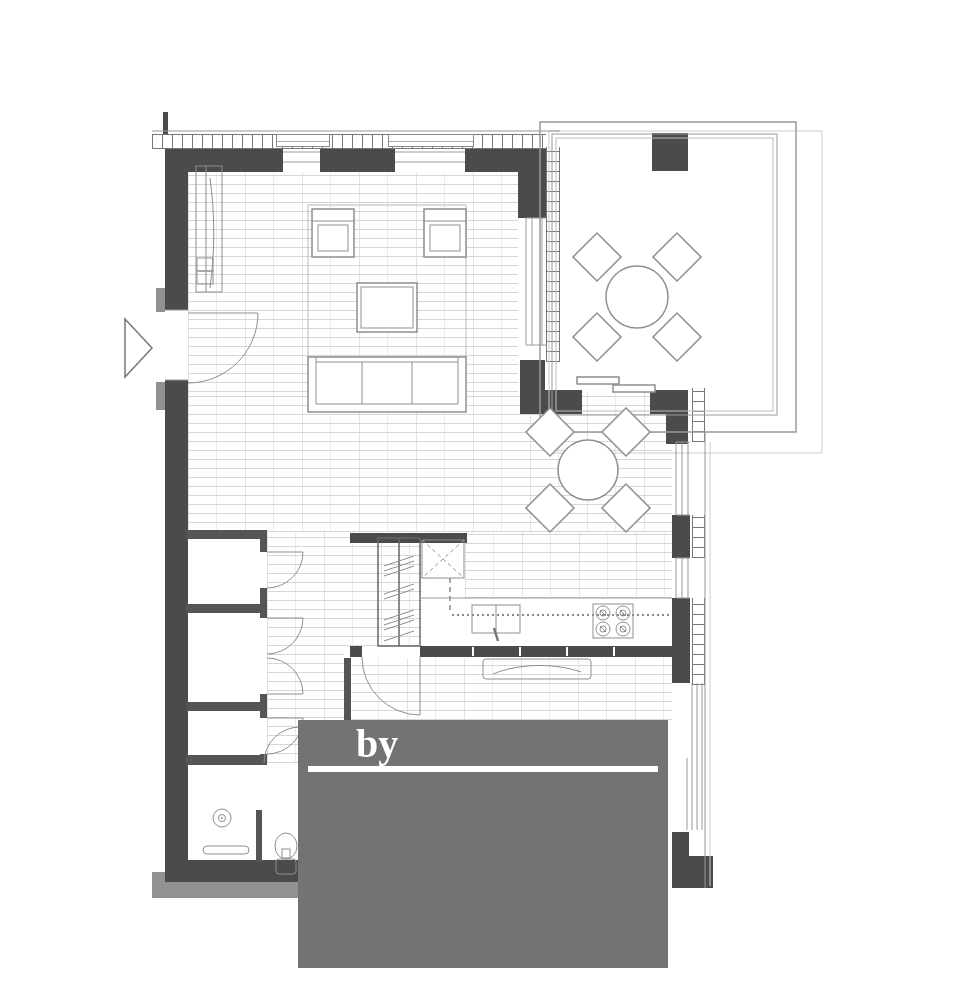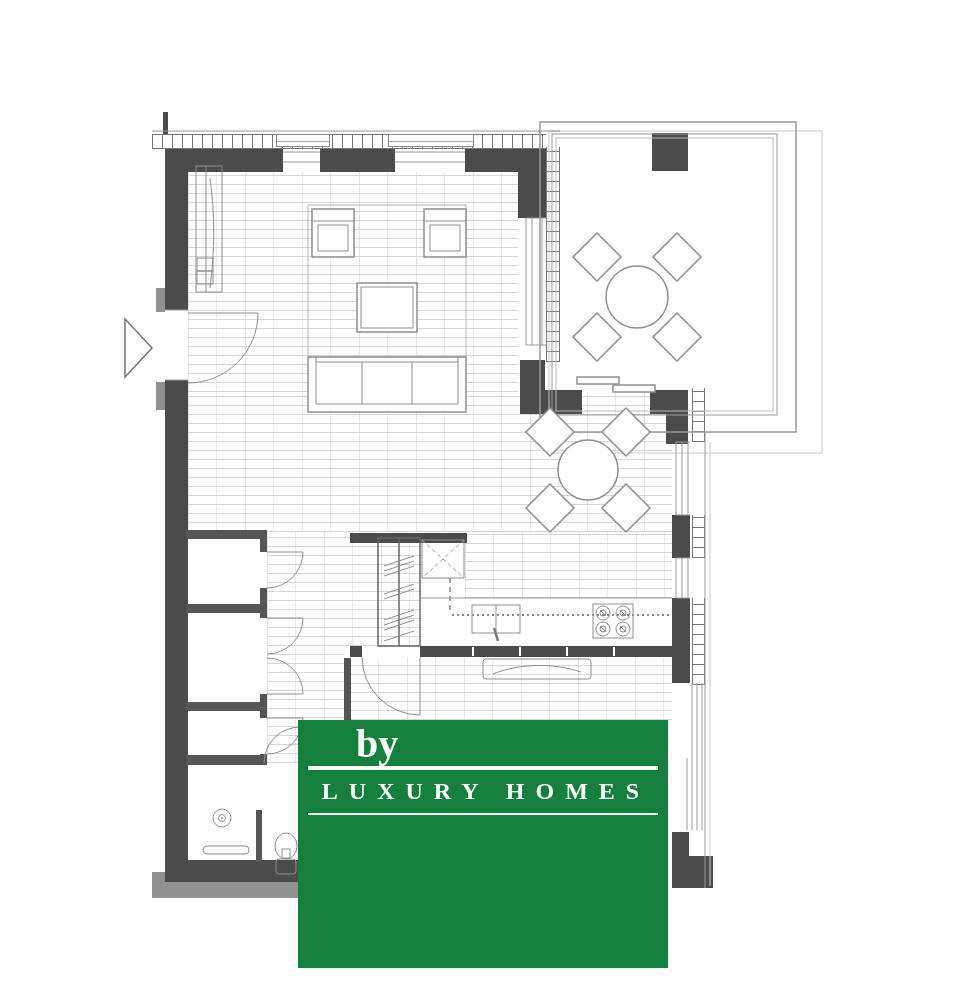--- a/index.html
+++ b/index.html
@@ -253,22 +253,21 @@
     <g>
       <rect x="203" y="846" width="46" height="8" rx="4" class="s1" fill="#fff"></rect>
     </g>
     <g>
       <ellipse cx="286" cy="846" rx="11" ry="13" class="s1" fill="#fff"></ellipse>
       <rect x="276" y="859" width="20" height="15" rx="3" class="s1" fill="#fff"></rect>
       <rect x="282" y="849" width="8" height="9" class="s1"></rect>
     </g>
   </svg>
 
-  <div id="logo" style="background: #15803d; color: rgb(255, 255, 255);">
+  <div id="logo" style="background: #737373; color: rgb(255, 255, 255);">
     <div class="by">by</div>
     <div class="rule"></div>
     <div class="rule"></div>
-    <div class="tagline">LUXURY HOMES</div>
     <div class="rule"></div>
     <div class="pad"></div>
   </div>
 
 </div>
 
 </body></html>

